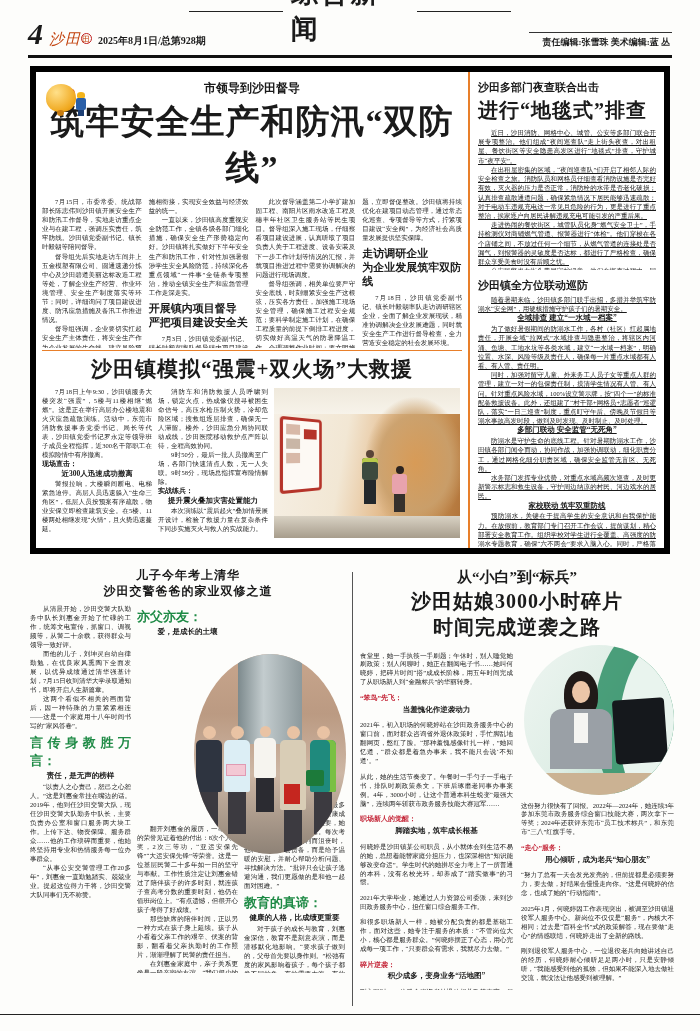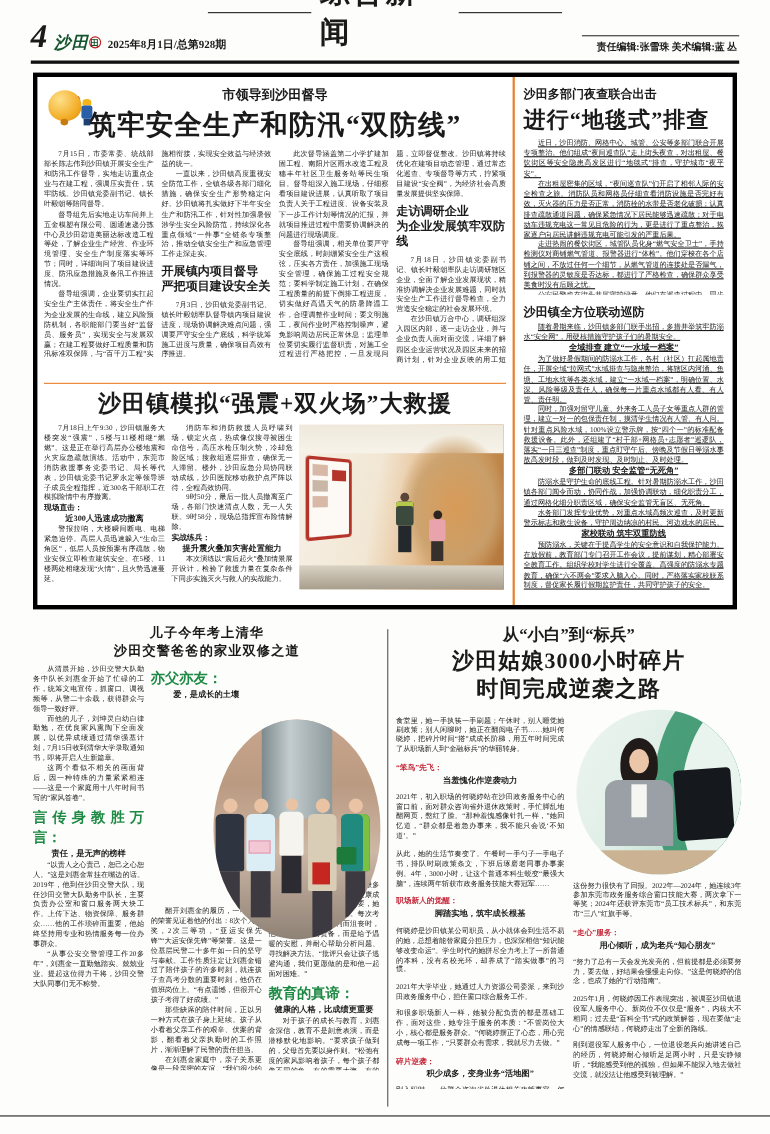--- a/index.html
+++ b/index.html
@@ -2,37 +2,37 @@
 <html><head>
 <meta charset="utf-8">
 <style>
   html,body{margin:0;padding:0;}
   body{width:700px;height:1031px;background:#fdfdfb;position:relative;
        font-family:"Liberation Serif","DejaVu Serif",serif;color:#1a1a1a;overflow:hidden;}
   
   .hdr{position:absolute;left:28px;top:8px;width:644px;height:50px;border-bottom:3px solid #111;}
   .hdr-left{position:absolute;left:0;bottom:6px;display:flex;align-items:flex-end;gap:6px;}
   .pageno{font-size:30px;font-weight:bold;font-style:italic;line-height:1;}
-  .logo{color:#14532d;font-weight:bold;font-size:15px;font-style:italic;letter-spacing:1px;}
+  .logo{color:#c2410c;font-weight:normal;font-size:15px;font-style:italic;letter-spacing:1px;}
   .logo .seal{display:inline-block;border:1px solid #c01f1f;border-radius:50%;font-size:8px;font-style:normal;
         width:11px;height:11px;line-height:11px;text-align:center;vertical-align:2px;}
   .dateline{font-size:10px;font-weight:bold;padding-bottom:1px;}
   .hdr-center{position:absolute;left:50%;transform:translateX(-50%);bottom:8px;display:flex;align-items:center;gap:8px;}
   .hdr-center:before,.hdr-center:after{content:"";display:block;width:95px;height:1px;background:#222;}
   .section-title{font-size:27px;font-weight:bold;letter-spacing:3px;font-family:"Liberation Sans",sans-serif;}
   .editors{position:absolute;right:0;bottom:6px;font-size:9px;font-weight:bold;border-top:1px solid #333;padding:3px 2px 0 14px;}
   
-  .mainbox{position:absolute;left:30px;top:66px;width:640px;height:488px;border:4px solid #000000;background:#fff;display:flex;}
+  .mainbox{position:absolute;left:30px;top:66px;width:640px;height:488px;border:6px solid #000000;background:#fff;display:flex;}
   .mb-left{width:432px;padding:4px 6px 0 6px;box-sizing:border-box;}
   .mb-divider{width:0;border-left:2px solid #e87f2a;}
   .mb-right{flex:1;padding:6px 8px;box-sizing:border-box;overflow:hidden;}
   
   .lead{position:relative;height:272px;overflow:hidden;}
   .kicker{font-size:12px;font-weight:bold;text-align:center;margin:4px 0 2px;}
-  .lead-headline{font-size:25px;font-weight:bold;text-align:center;letter-spacing:1px;margin:0 0 6px;}
+  .lead-headline{font-size:34px;font-weight:bold;text-align:center;letter-spacing:1px;margin:0 0 6px;}
   .bodycols{column-count:4;column-gap:7px;font-size:6.5px;line-height:1.4;height:196px;overflow:hidden;text-align:justify;}
   .bodycols p,.bcell p{margin:0;text-indent:2em;}
   h3.insub{font-size:11px;text-align:left;margin:5px 0 4px;line-height:1.25;break-inside:avoid;font-family:Liberation Serif, serif;}
   
   .bell{position:absolute;left:2px;top:2px;width:44px;height:42px;}
   .bell .dome{position:absolute;left:2px;top:6px;width:30px;height:28px;background:radial-gradient(circle at 35% 30%,#ffe08a,#f0a81e 70%,#c77c10);border-radius:50% 50% 46% 46%;}
   .bell .band{position:absolute;left:4px;top:14px;width:27px;height:6px;background:#c5261f;transform:rotate(-14deg);border-radius:2px;}
   .bell .clap{position:absolute;left:13px;top:32px;width:7px;height:6px;background:#c77c10;border-radius:50%;}
   .worker{position:absolute;right:1px;top:14px;width:12px;height:24px;}
   .worker .hat{position:absolute;left:2px;top:0;width:8px;height:6px;background:#f4b41a;border-radius:50% 50% 20% 20%;}

